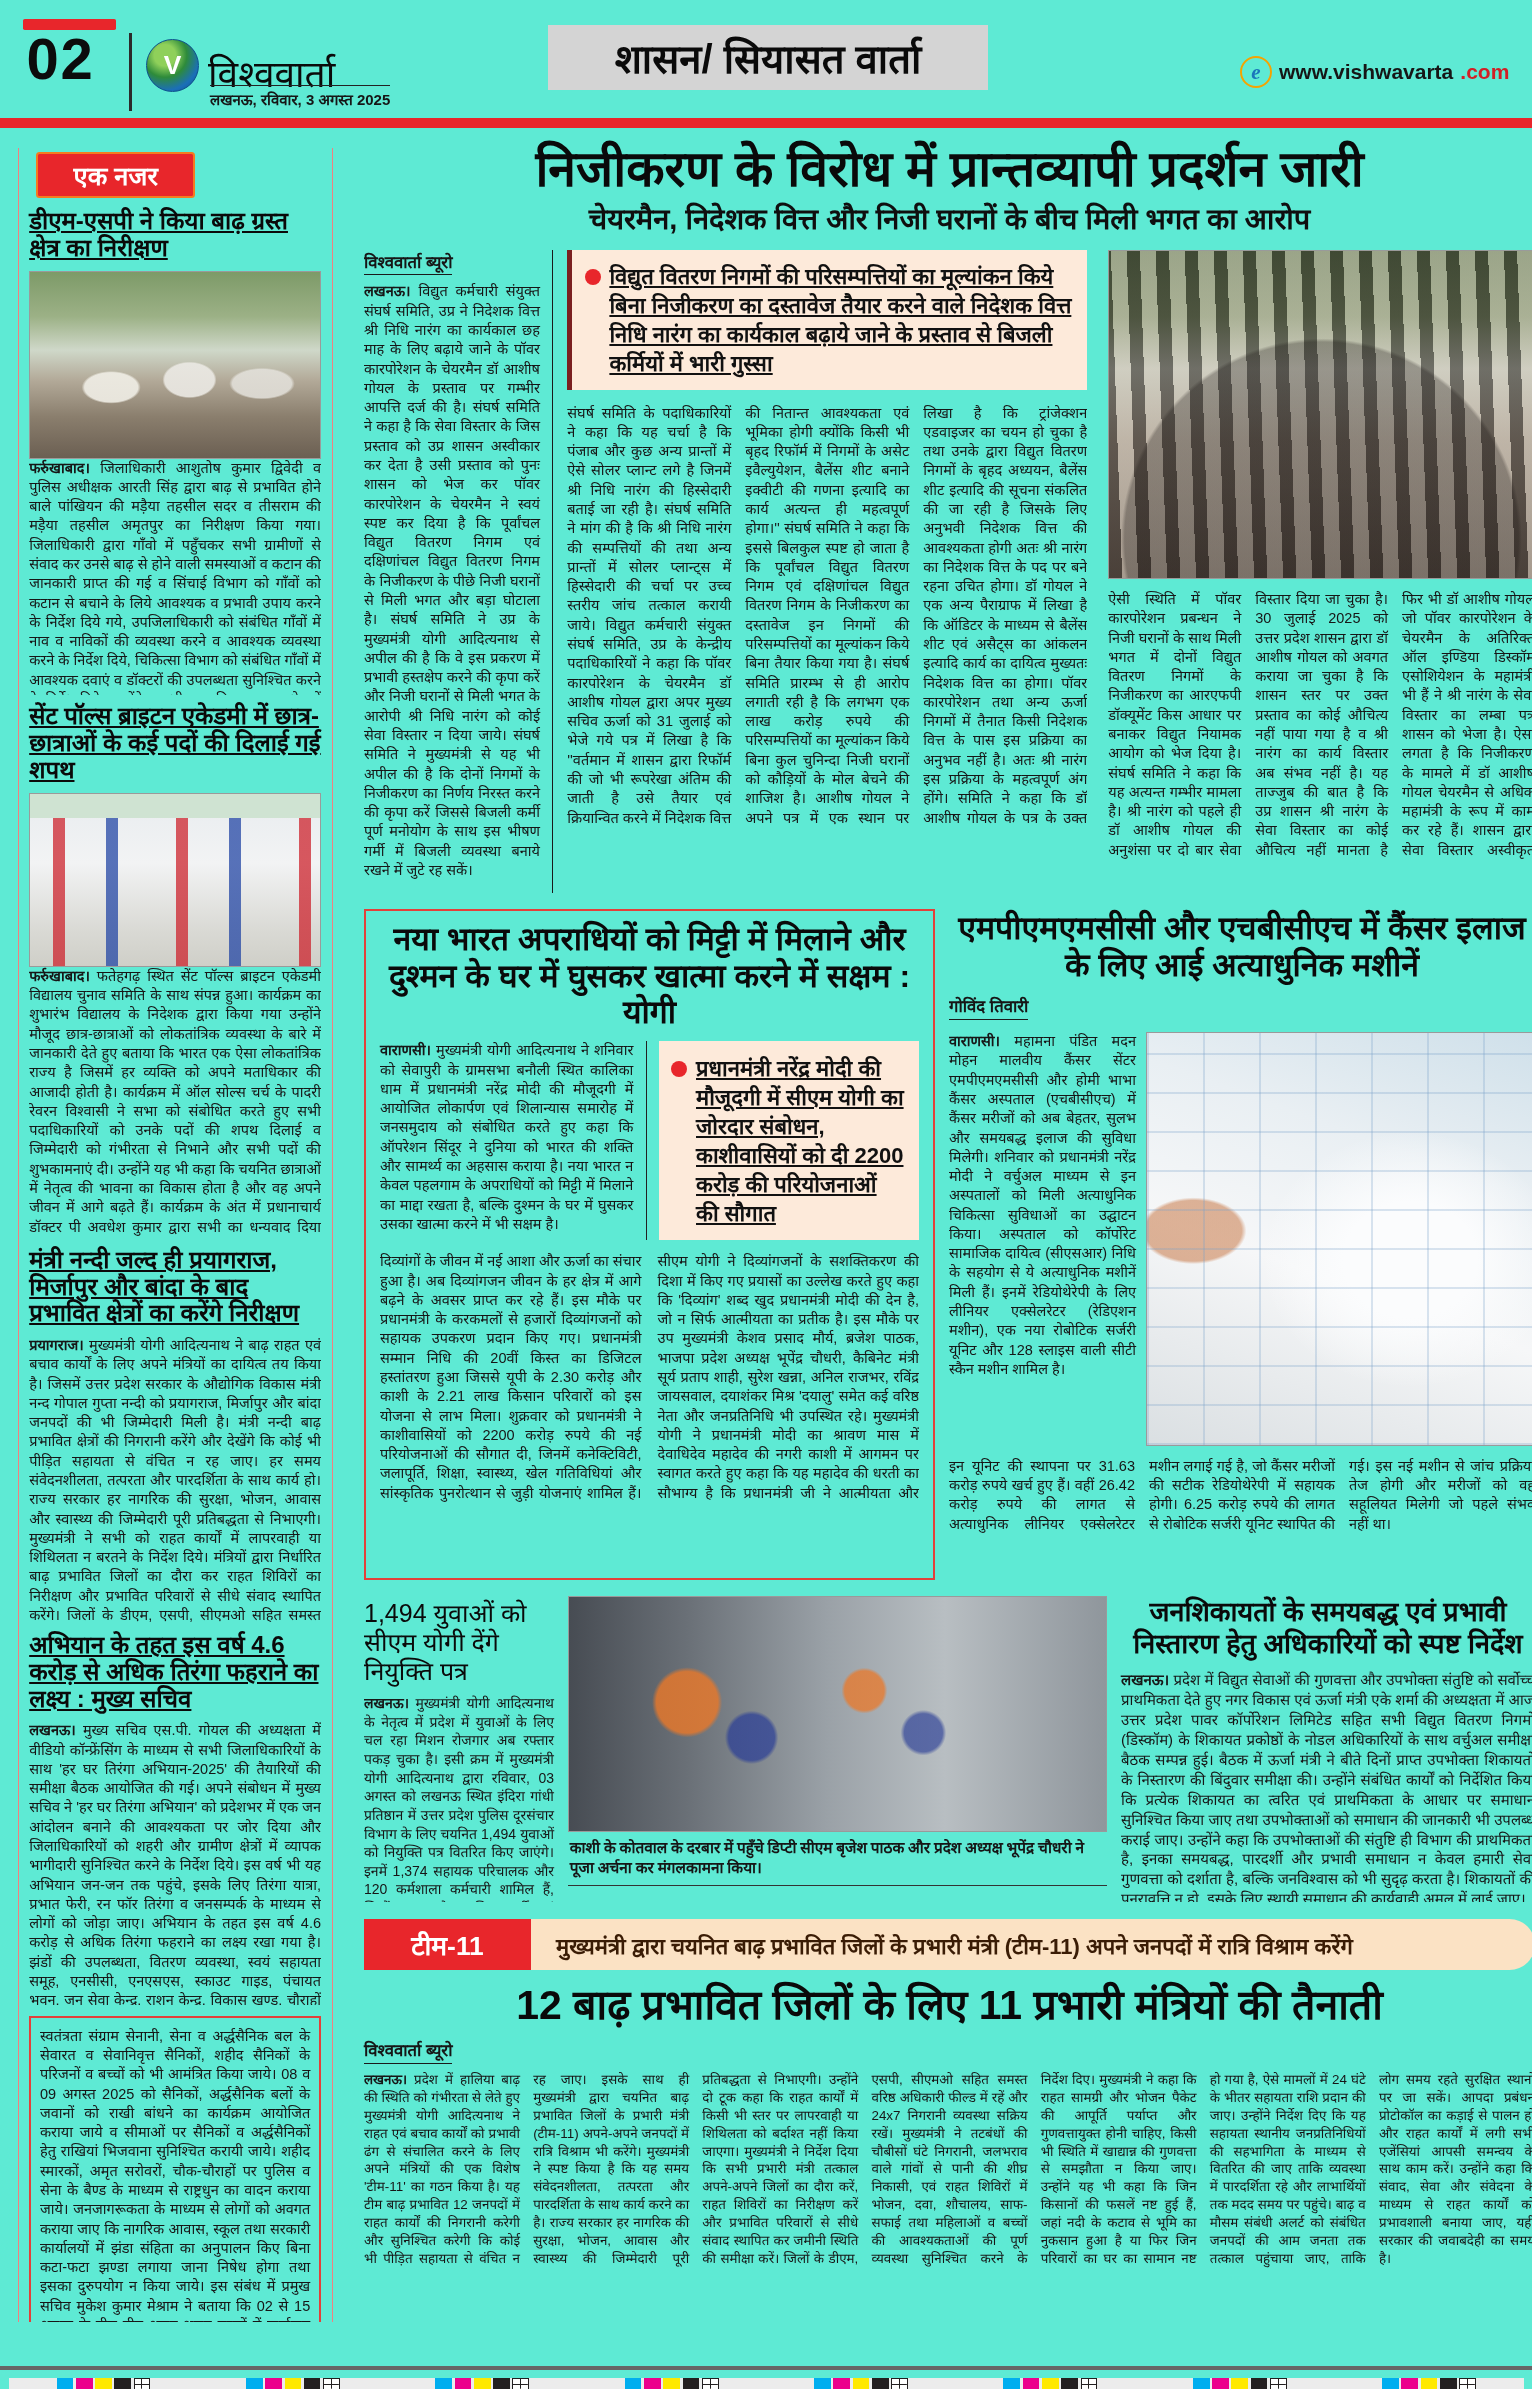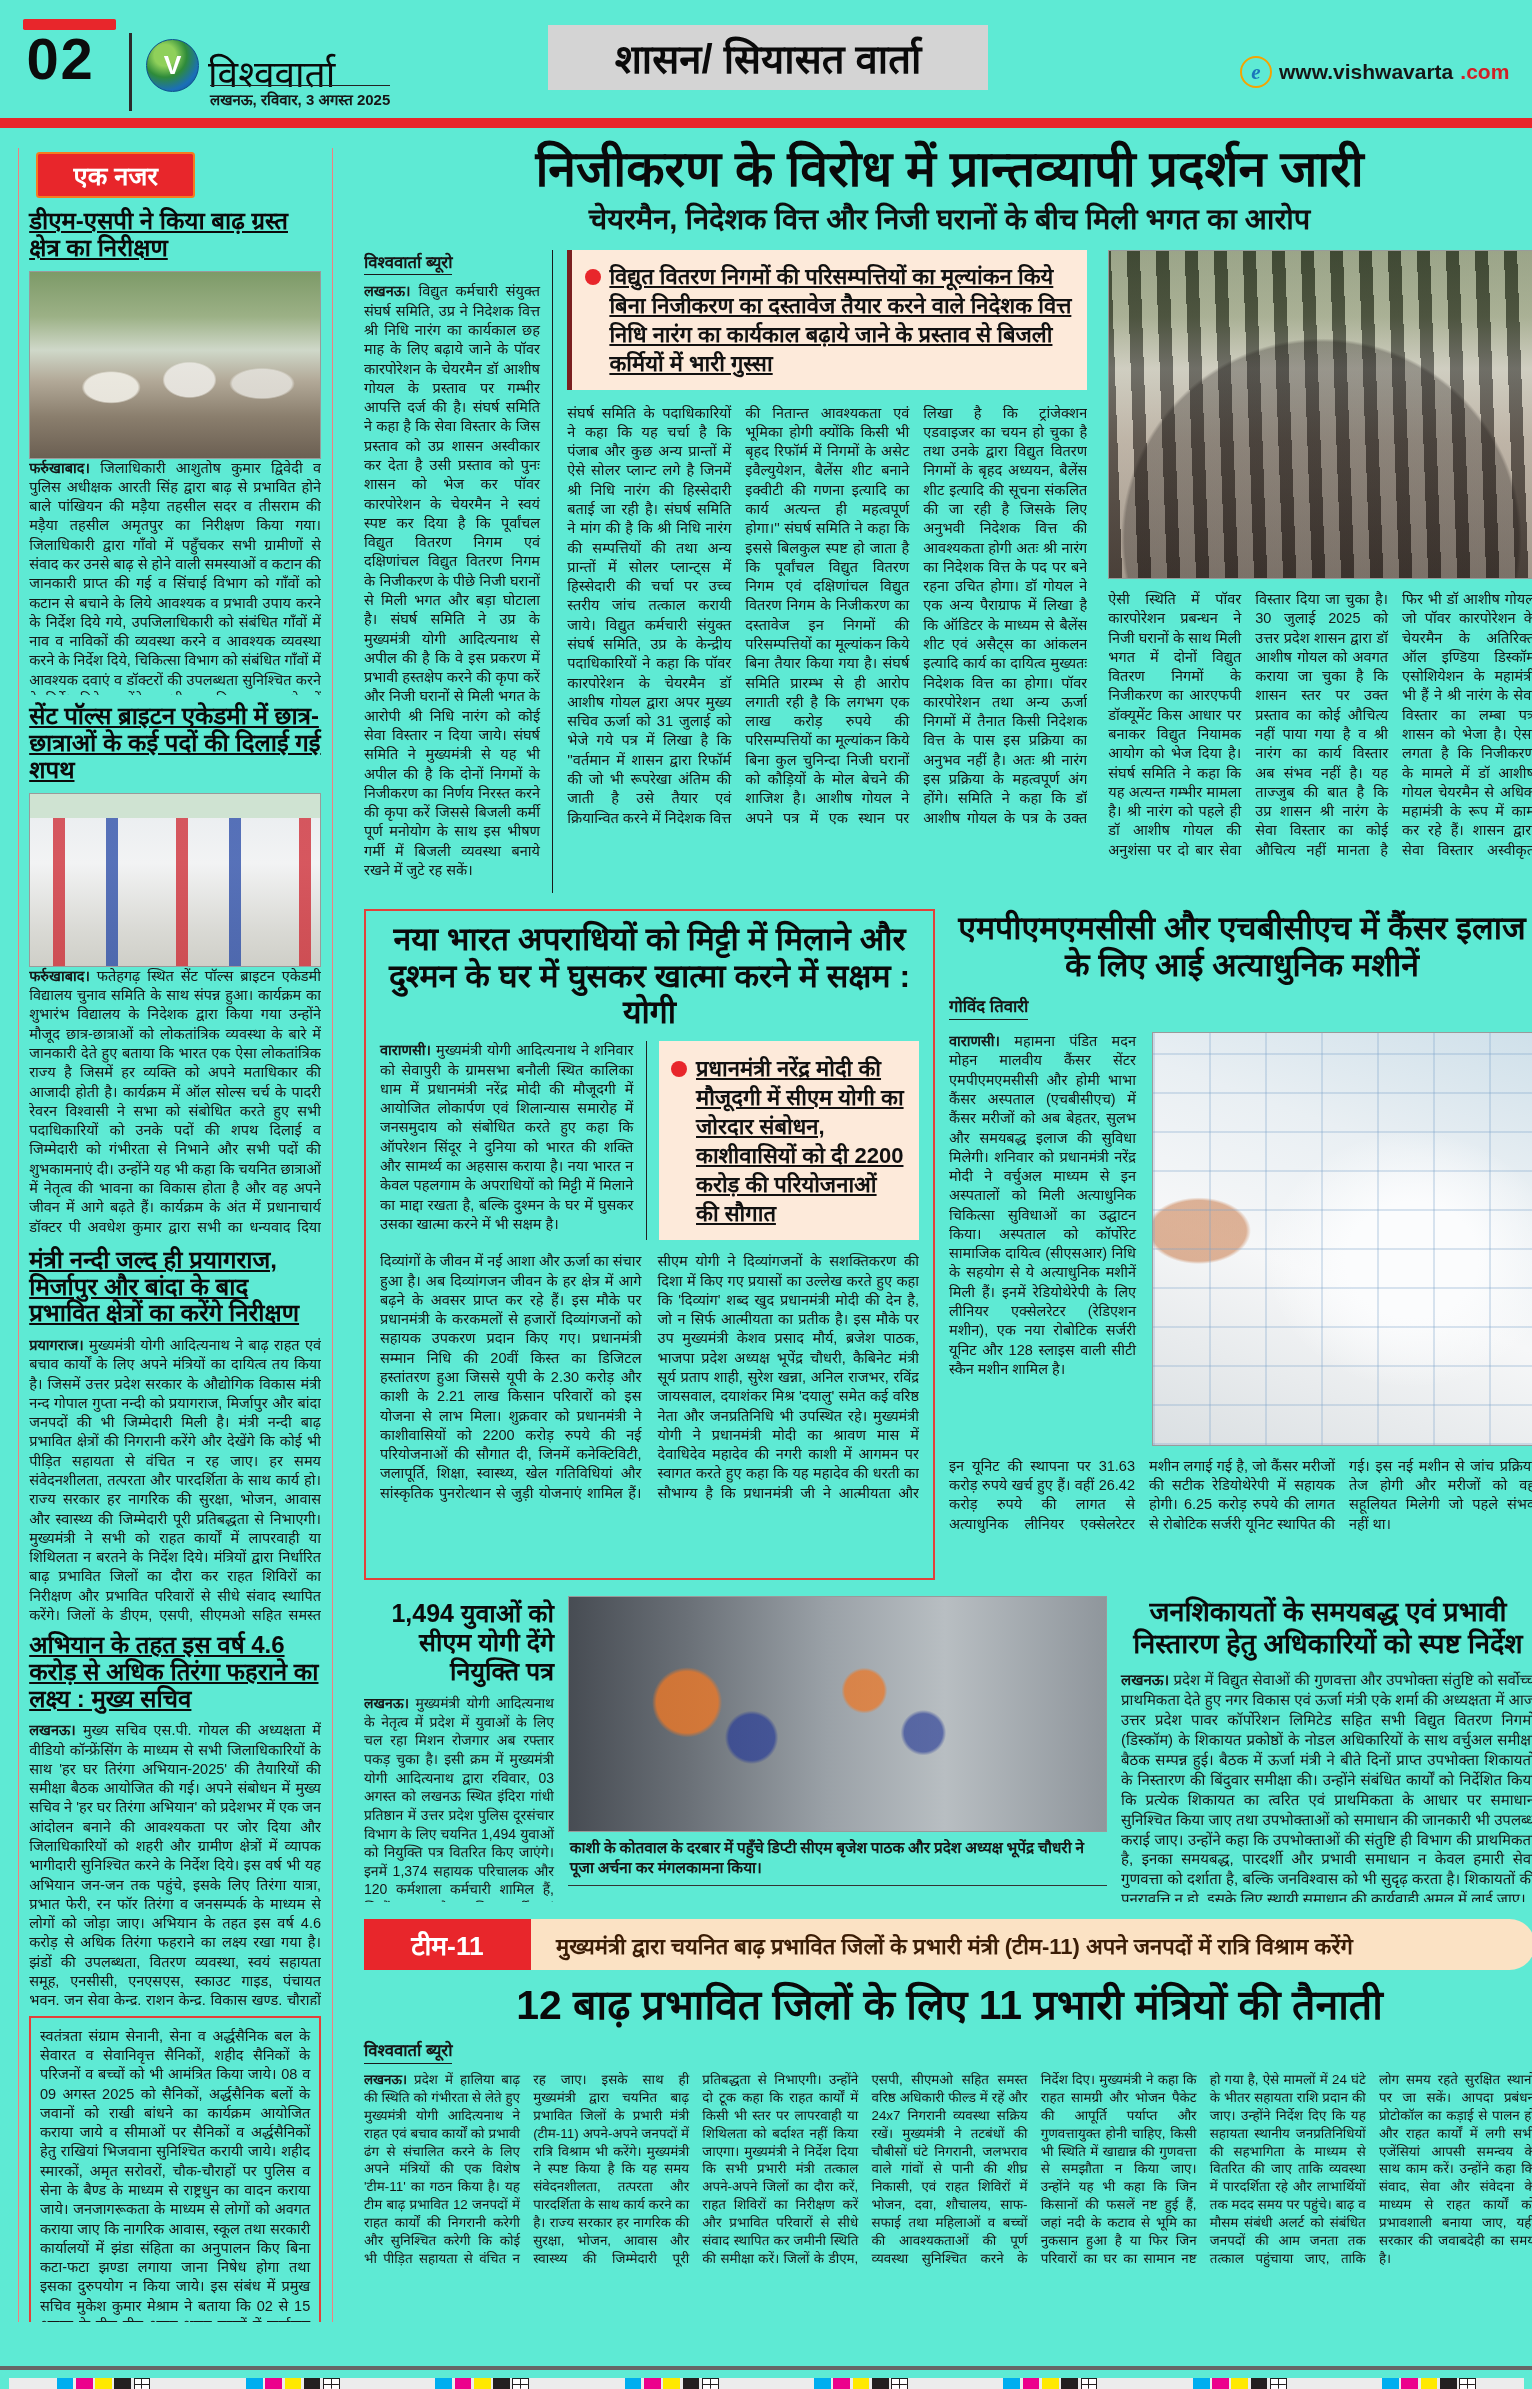--- a/index.html
+++ b/index.html
@@ -70,31 +70,31 @@
      linear-gradient(180deg,#5f7c4f 0%,#7d9468 20%,#c9cfc0 36%,#a79c8c 58%,#75675a 100%);}
   .row2{display:flex;gap:14px;margin-top:16px;height:671px;overflow:hidden;}
   .yogi{width:571px;border:2.6px solid #e2403a;padding:8.8px 14px;box-sizing:border-box;overflow:hidden;}
   .art-h3{font-size:32px;font-weight:800;text-align:center;line-height:1.14;margin:1.8px 0 10.6px;color:#0a0a0a;}
   .yogi-top{display:flex;}
   .yogi-top .lcol{width:47%;padding-right:12.3px;border-right:1.8px solid #222;}
   .yogi-top .pull{flex:1;margin-left:12.3px;align-self:flex-start;border-left:none;}
   .cols2{columns:2;column-gap:16px;margin-top:12.3px;height:257px;overflow:hidden;}
   .cancer{flex:1;overflow:hidden;}
   .cancer-top{display:flex;margin-top:5.3px;}
-  .cancer-top .lcol{width:187px;padding-right:16px;}
+  .cancer-top .lcol{width:187px;padding-right:10px;}
   .ph-linac{flex:1;height:414px;background:
      repeating-linear-gradient(90deg,rgba(120,160,200,.28) 0 1.8px,transparent 1.8px 56px),
      repeating-linear-gradient(0deg,rgba(120,160,200,.28) 0 1.8px,transparent 1.8px 39px),
      radial-gradient(ellipse at 68% 55%,#fbfcfd 0 18%,rgba(250,251,252,.0) 40%),
      radial-gradient(ellipse at 12% 48%,rgba(200,120,70,.55) 0 10%,transparent 11%),
      linear-gradient(200deg,#cfe0ea 0%,#e9eff3 30%,#f6f7f8 58%,#dadfe2 100%);}
   .cols3b{columns:3;column-gap:14px;margin-top:10.6px;height:139px;overflow:hidden;}
   .row3{display:flex;gap:14px;margin-top:16px;height:306px;overflow:hidden;}
   .appt{width:190px;}
-  .art-h4{font-size:25px;font-weight:700;text-align:right;line-height:1.15;margin:3.5px 0 8.8px;color:#0a0a0a;}
+  .art-h4{font-size:25px;font-weight:400;text-align:left;line-height:1.15;margin:3.5px 0 8.8px;color:#0a0a0a;}
   .temple-wrap{width:539px;font-family:Liberation Serif, serif;}
   .ph-temple{width:100%;height:236px;background:
      radial-gradient(circle at 22% 45%,rgba(235,120,40,.8) 0 7%,transparent 8%),
      radial-gradient(circle at 34% 60%,rgba(40,60,150,.7) 0 6%,transparent 7%),
      radial-gradient(circle at 55% 40%,rgba(235,120,40,.75) 0 6%,transparent 7%),
      radial-gradient(circle at 66% 58%,rgba(40,60,150,.65) 0 5%,transparent 6%),
      linear-gradient(90deg,#474c53 0%,#6a7077 22%,#9aa1a7 48%,#b8bec2 70%,#8f969c 100%);}
   .caption{font-size:15.4px;font-weight:700;line-height:1.3;border-bottom:1.8px solid #333;padding:6.2px 1.8px 7px;}
   .grv{flex:1;}
   .grv-h{font-size:27px;font-weight:800;text-align:center;line-height:1.18;margin:1.8px 0 8.8px;color:#0a0a0a;}

